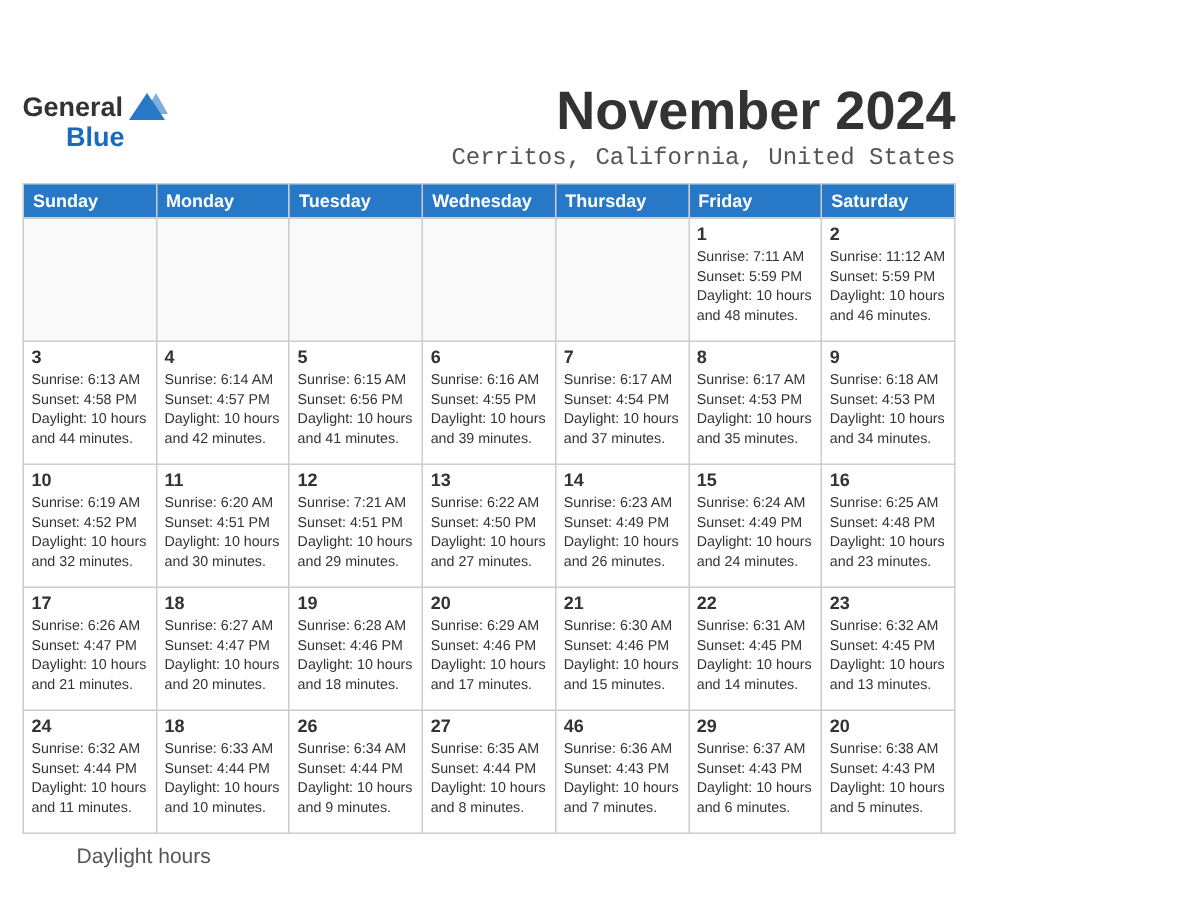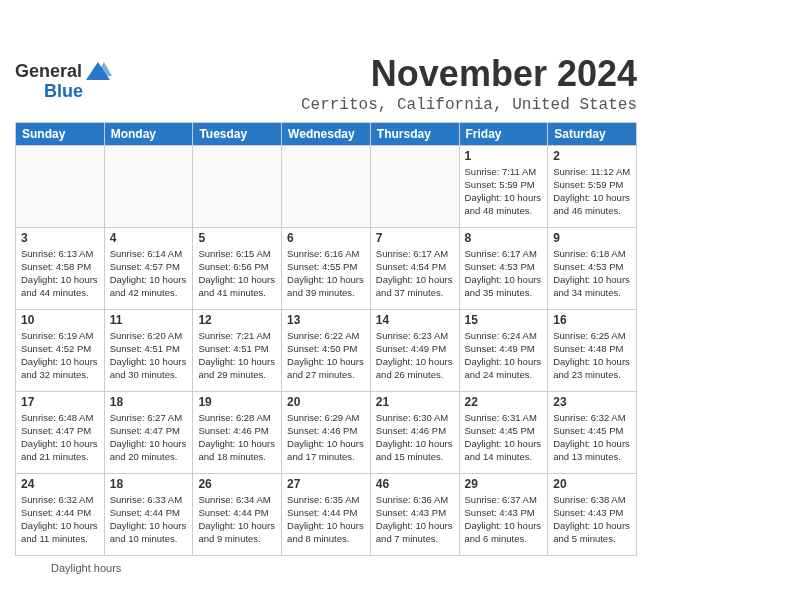--- a/index.html
+++ b/index.html
@@ -88,21 +88,21 @@
       display: block;
       margin-bottom: 2px;
     }
     .day-info {
       font-size: 9.5px;
       color: #333;
       line-height: 1.4;
     }
     .footer {
       margin-top: 6px;
-      font-size: 11px;
+      font-size: 14px;
       color: #555;
       padding-left: 36px;
     }
   </style>
 </head>
 <body>
 
 <div class="container">
   <div class="header">
     <div class="logo">
@@ -256,21 +256,21 @@
             <span class="day-num">16</span>
             <div class="day-info">Sunrise: 6:25 AM
 Sunset: 4:48 PM
 Daylight: 10 hours
 and 23 minutes.</div>
           </td>
         </tr>
         <tr>
           <td>
             <span class="day-num">17</span>
-            <div class="day-info">Sunrise: 6:48 AM
+            <div class="day-info">Sunrise: 6:26 AM
 Sunset: 4:47 PM
 Daylight: 10 hours
 and 21 minutes.</div>
           </td>
           <td>
             <span class="day-num">18</span>
             <div class="day-info">Sunrise: 6:27 AM
 Sunset: 4:47 PM
 Daylight: 10 hours
 and 20 minutes.</div>

